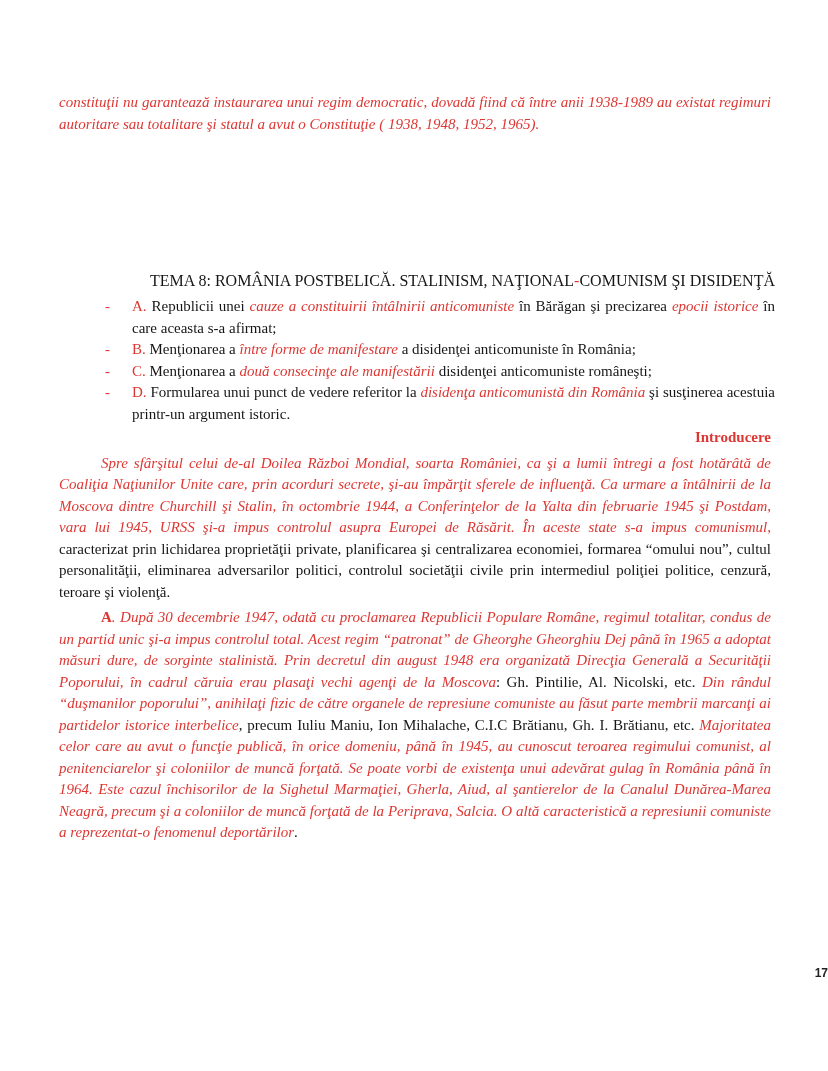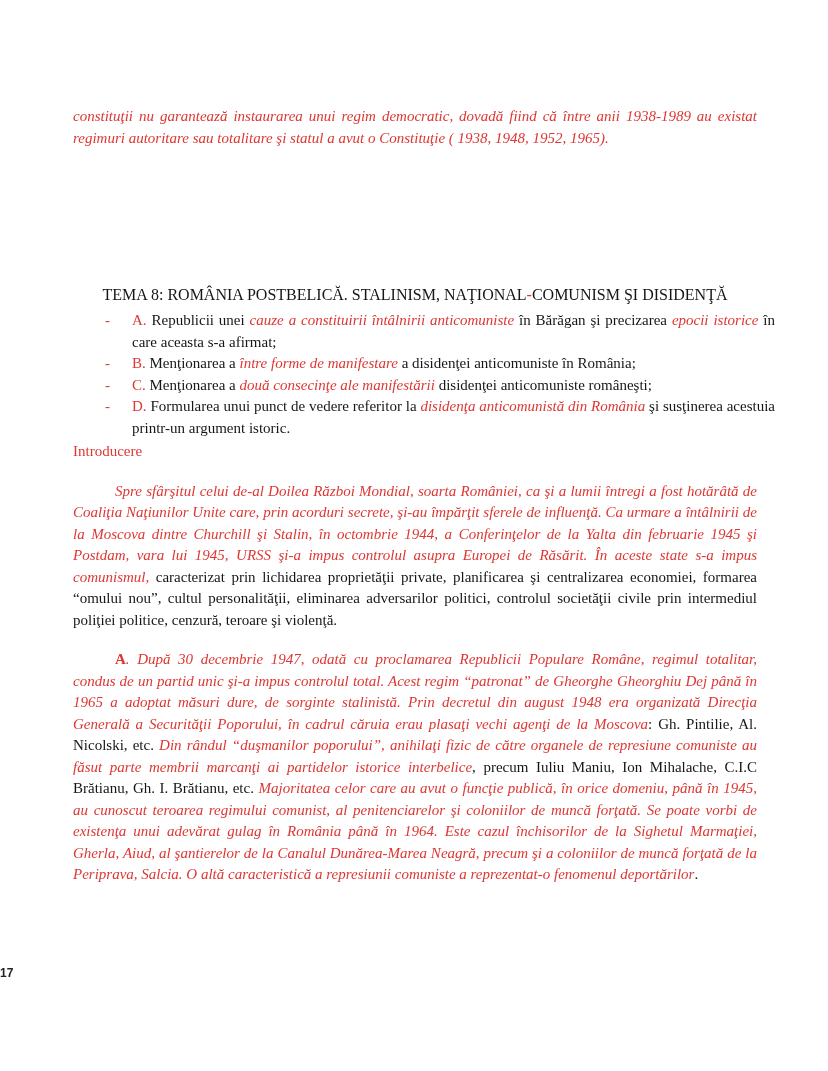--- a/index.html
+++ b/index.html
@@ -22,57 +22,58 @@
     overflow:hidden;
   }
   .content{
     position:absolute;
     left:55px;top:88px;
     width:720px;
     font-size:15px;
     line-height:21.5px;
     text-align:justify;
   }
-  .para{margin:18px;}
+  .para{margin:4px;}
   .top-note{text-align:justify;}
   .doc-title{
     margin-top:134px;
-    text-align:center;
+    text-align:right;
     font-size:16px;
     line-height:23px;
   }
   .essay-prompt{margin-top:20px;}
   .requirements{
     list-style:none;
     margin-top:4px;
   }
   .requirements li{
     position:relative;
     padding-left:77px;
   }
   .requirements .marker{
     position:absolute;
     left:50px;top:0;
     color:var(--red);
   }
   .section-heading{
     margin-top:2px;
     color:var(--red);
-    text-align:left;
+    text-align:right;
+    font-weight:bold;
   }
   .indent{text-indent:42px;}
   .run-black{color:var(--ink);font-style:normal;}
   .run-red{color:var(--red);font-style:normal;}
   .run-red-italic{color:var(--red);font-style:italic;}
   .run-red-bold{color:var(--red);font-weight:bold;font-style:normal;}
   .page-number{
     position:absolute;
     left:0;right:0;
     top:966px;
-    text-align:left;
+    text-align:right;
     font-family:"Liberation Sans","DejaVu Sans",sans-serif;
     font-size:12px;
     font-weight:700;
     color:var(--muted);
   }
 </style>
 </head>
 <body>
 
 <div class="page">

